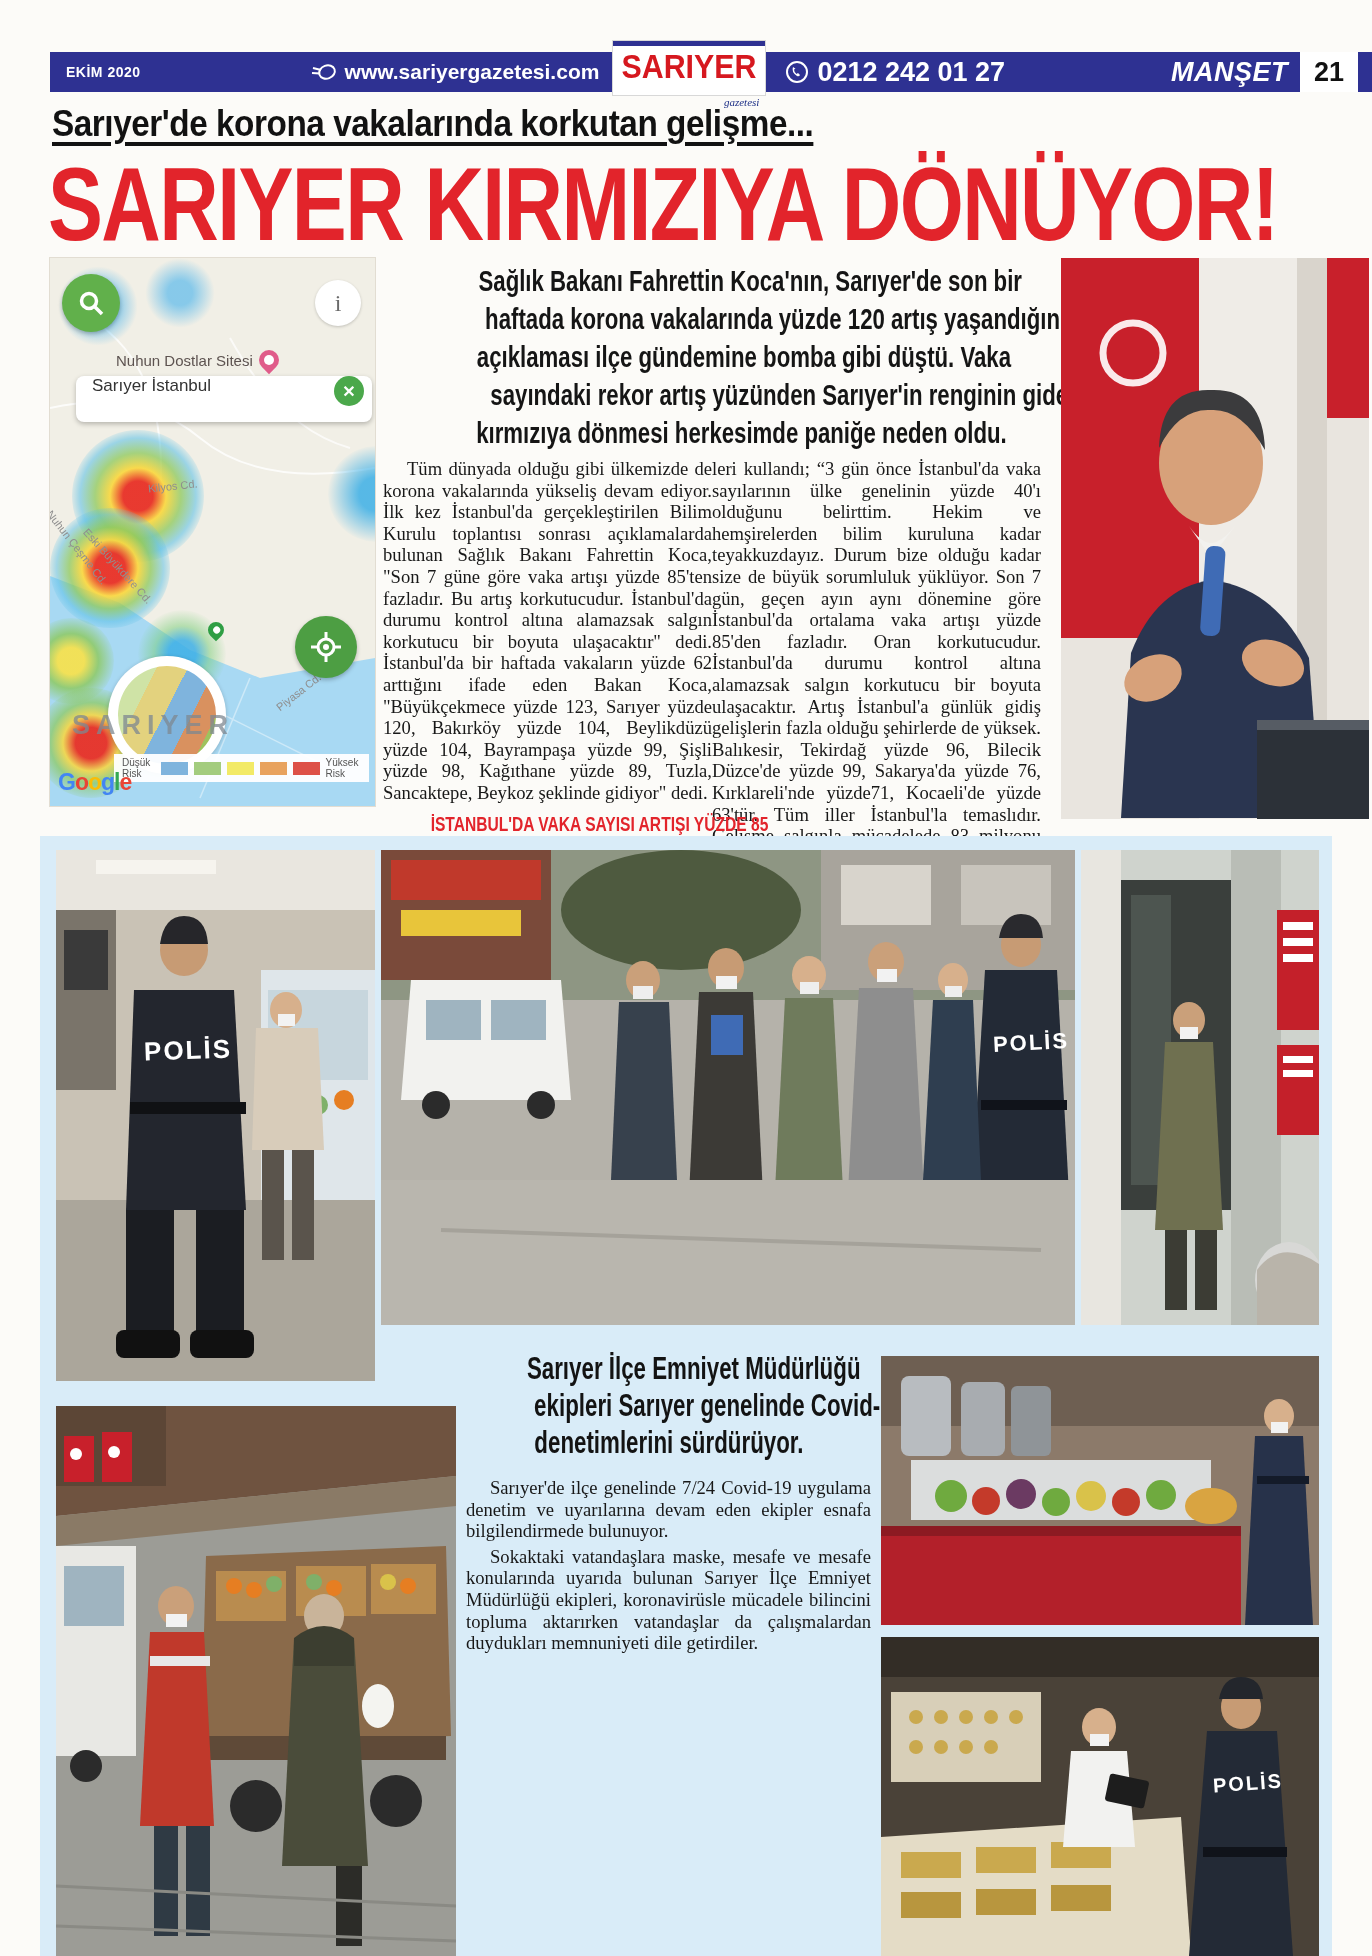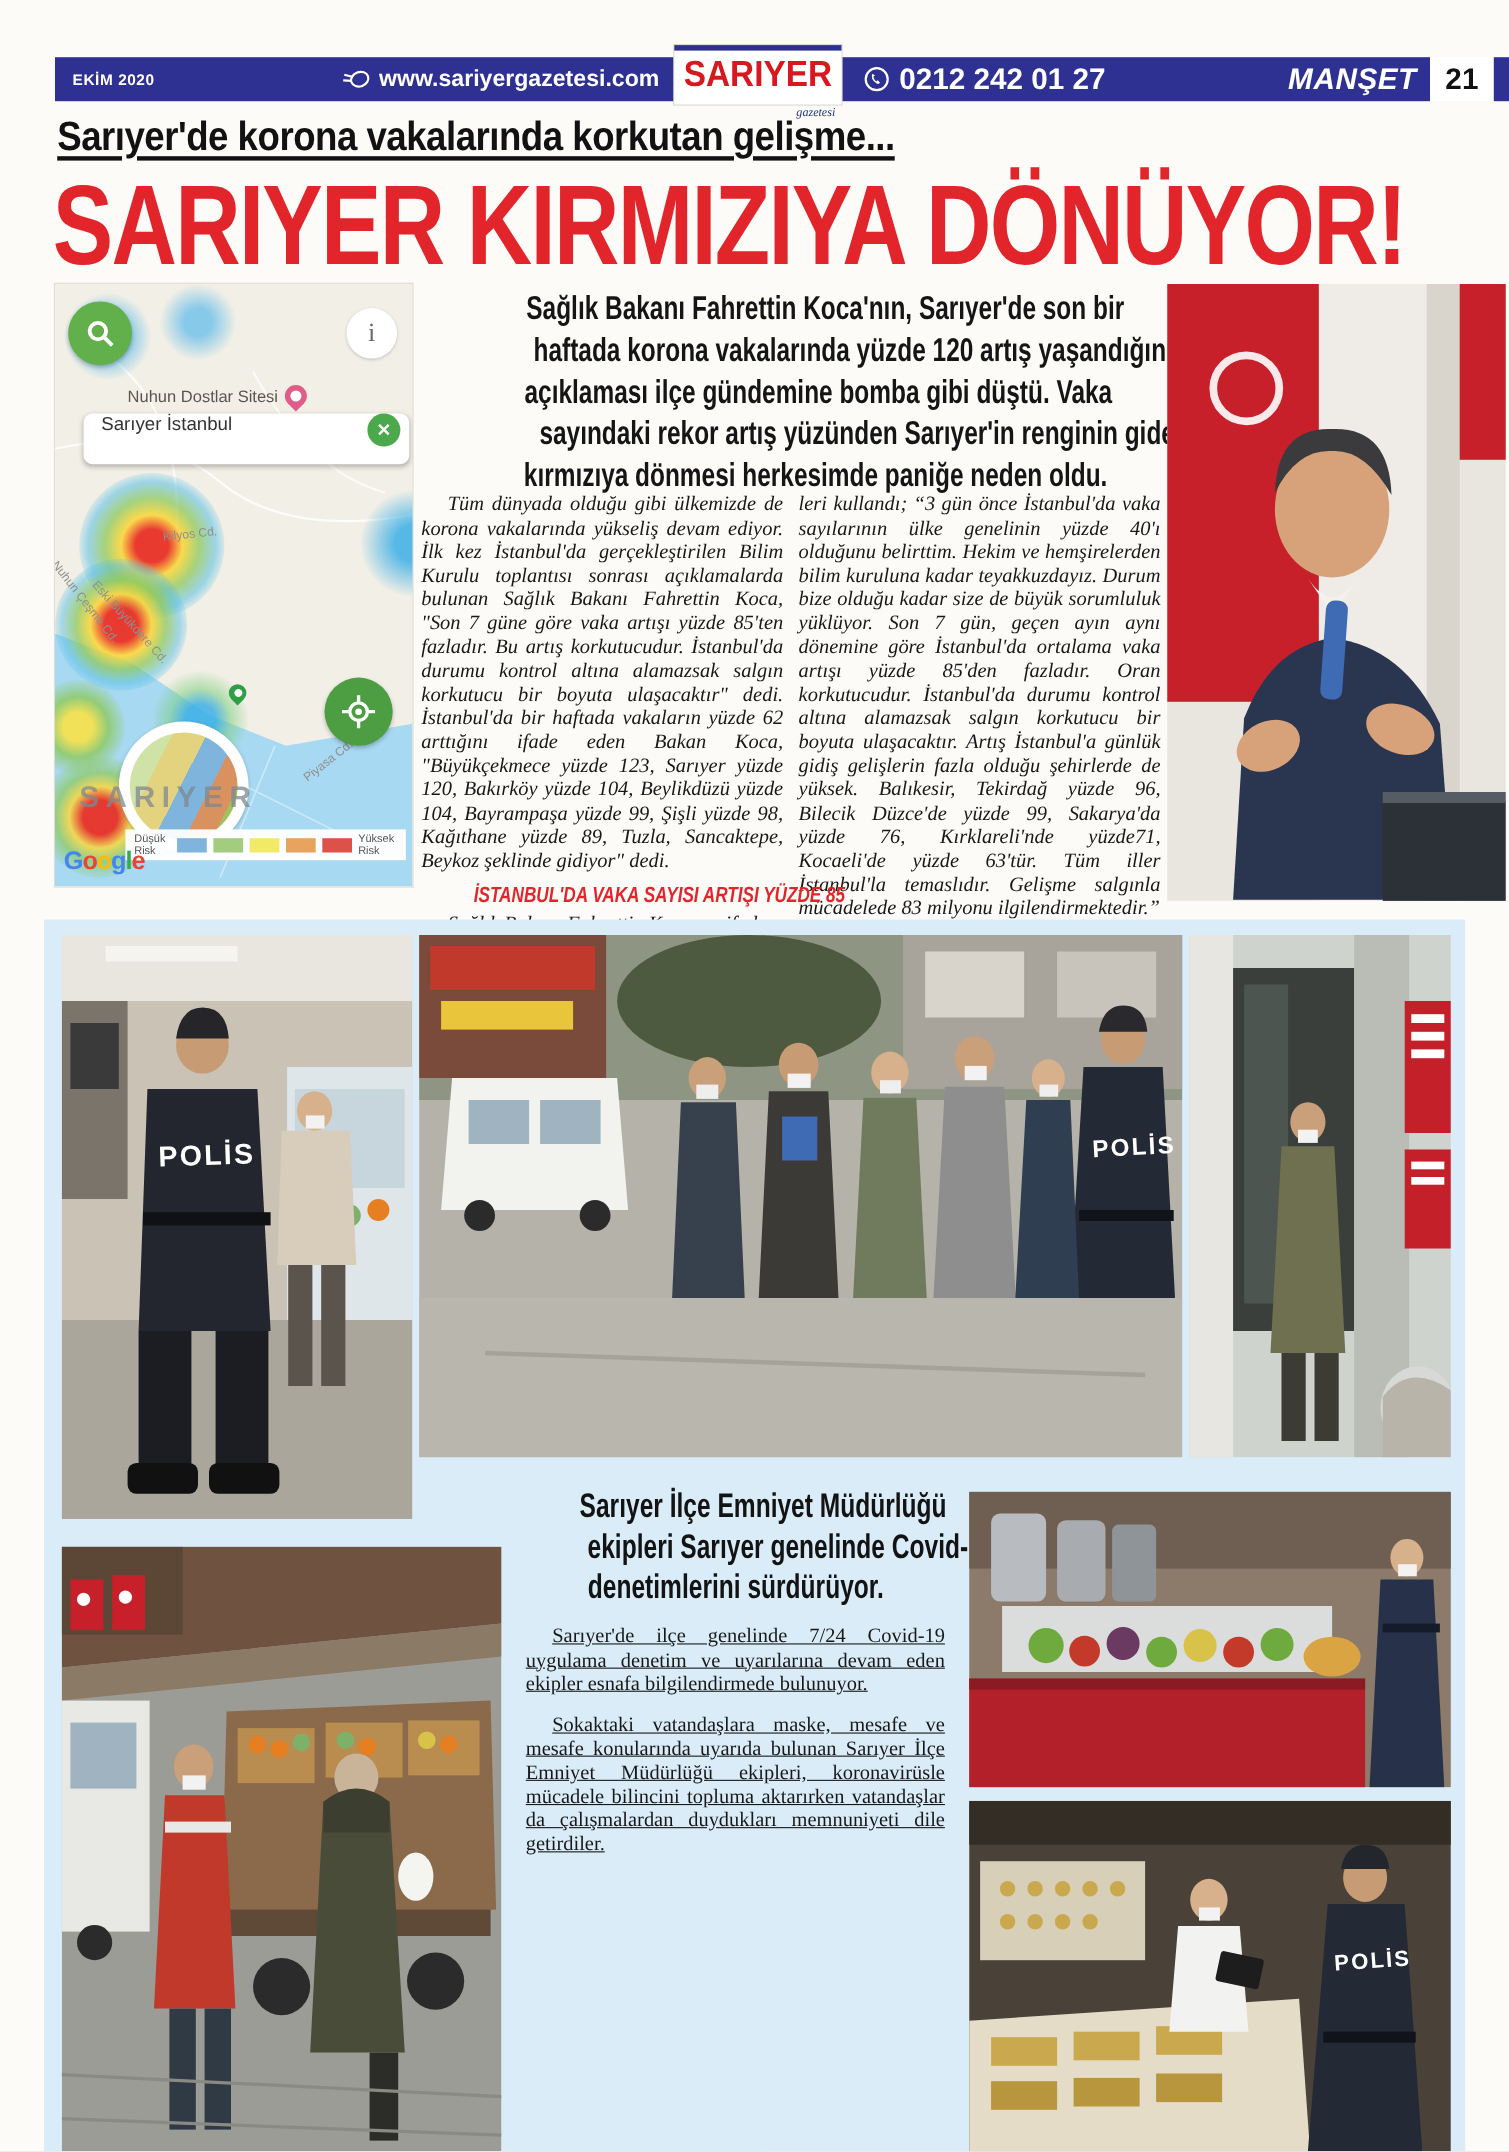--- a/index.html
+++ b/index.html
@@ -30,22 +30,22 @@
   .kicker{position:absolute;left:52px;top:103px;font-size:37px;font-weight:bold;color:#121212;
           text-decoration:underline;text-decoration-thickness:4px;text-underline-offset:6px;
           transform:scaleX(.90);transform-origin:0 50%;white-space:nowrap;letter-spacing:-.5px;}
   .headline{position:absolute;left:48px;top:146px;font-size:103px;font-weight:bold;color:#e2242b;
             transform:scaleX(.80);transform-origin:0 50%;white-space:nowrap;letter-spacing:-2px;}
 
   
   .intro{position:absolute;left:383px;top:262px;width:672px;text-align:center;font-weight:bold;color:#151515;}
   .intro div{line-height:38px;font-size:30px;}
   .intro .cond{transform:scaleX(.74);transform-origin:50% 50%;}
-  .bodycols{position:absolute;left:383px;top:448px;width:672px;display:flex;gap:14px;
-            font-family:"Liberation Serif",serif;font-size:18.6px;line-height:21.6px;text-align:justify;color:#181818;font-style:italic;}
+  .bodycols{position:absolute;left:383px;top:458px;width:672px;display:flex;gap:0;
+            font-family:"Liberation Serif",serif;font-size:18.6px;line-height:21.6px;text-align:justify;color:#181818;}
   .bodycols .col{width:329px;}
   .bodycols p{margin:0;}
   .indent{text-indent:24px;}
   .col-subhead{color:#e2242b;font-family:"Liberation Sans",sans-serif;font-weight:bold;font-size:20px;
                text-align:center;margin:10px 0 4px 0;}
   .col-subhead .cond{transform:scaleX(.78);transform-origin:50% 50%;}
 
   
   .map{position:absolute;left:50px;top:258px;width:325px;height:548px;background:#f1efe6;overflow:hidden;
        box-shadow:0 0 0 1px #e2ddd2;}
@@ -87,21 +87,21 @@
 
   
   .story2{position:absolute;left:462px;top:1336px;width:413px;text-align:center;}
   .story2-headline div{font-size:74px;font-weight:bold;line-height:79px;color:#111;}
   .story2-headline .cond{transform:scaleX(.82);transform-origin:50% 50%;letter-spacing:-1px;}
   .story2-subhead{margin-top:14px;}
   .story2-subhead div{font-size:31px;font-weight:bold;line-height:37px;color:#131313;}
   .story2-subhead .cond{transform:scaleX(.72);transform-origin:50% 50%;}
   .story2-body{margin-top:16px;text-align:justify;font-family:"Liberation Serif",serif;
                font-size:18.6px;line-height:21.6px;color:#181818;}
-  .story2-body p{margin:16px;text-decoration:underline;}
+  .story2-body p{margin:4px;}
 </style>
 </head>
 <body>
 
 <div class="page">
 
   <div class="masthead">
     <div class="mast-bar">
       <span class="mast-date">EKİM 2020</span>
       <span class="mast-site">

